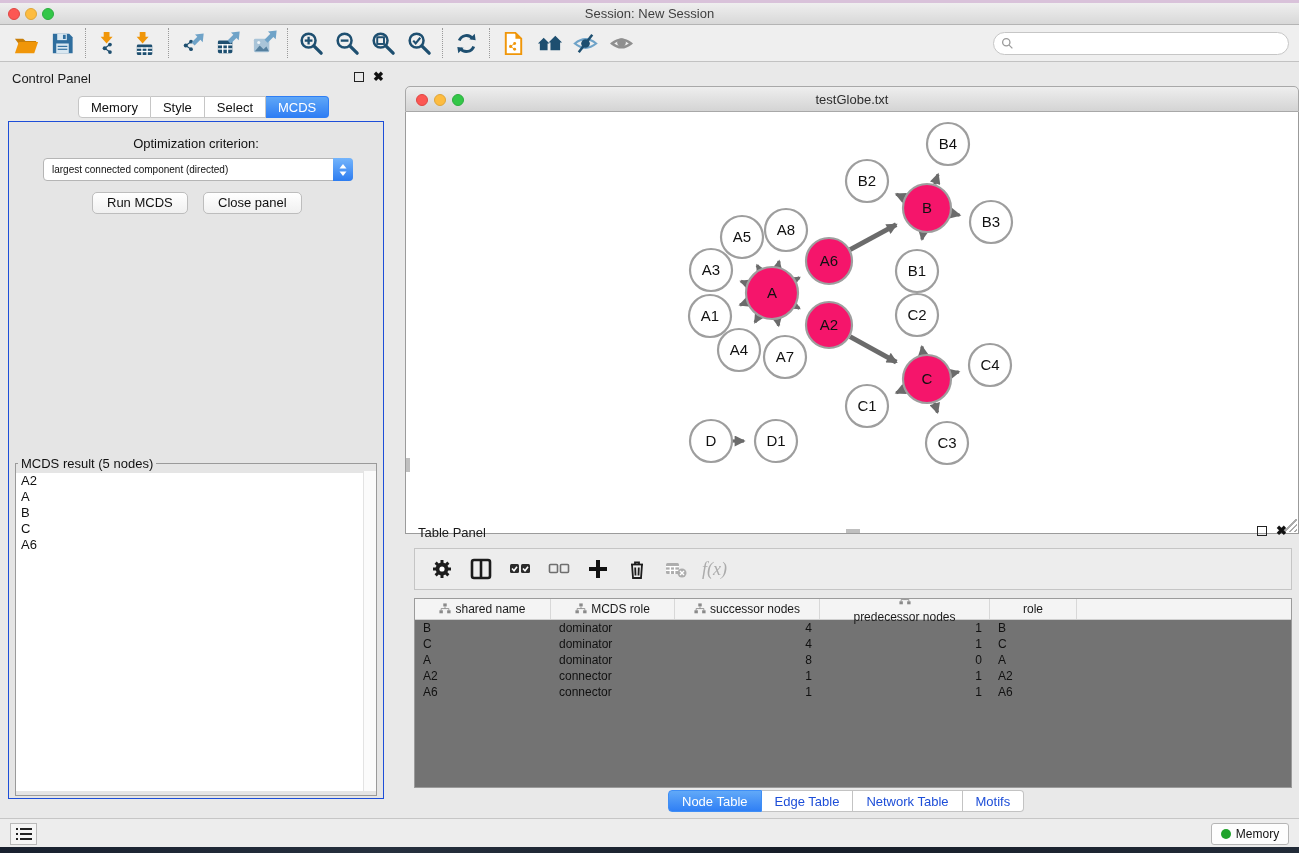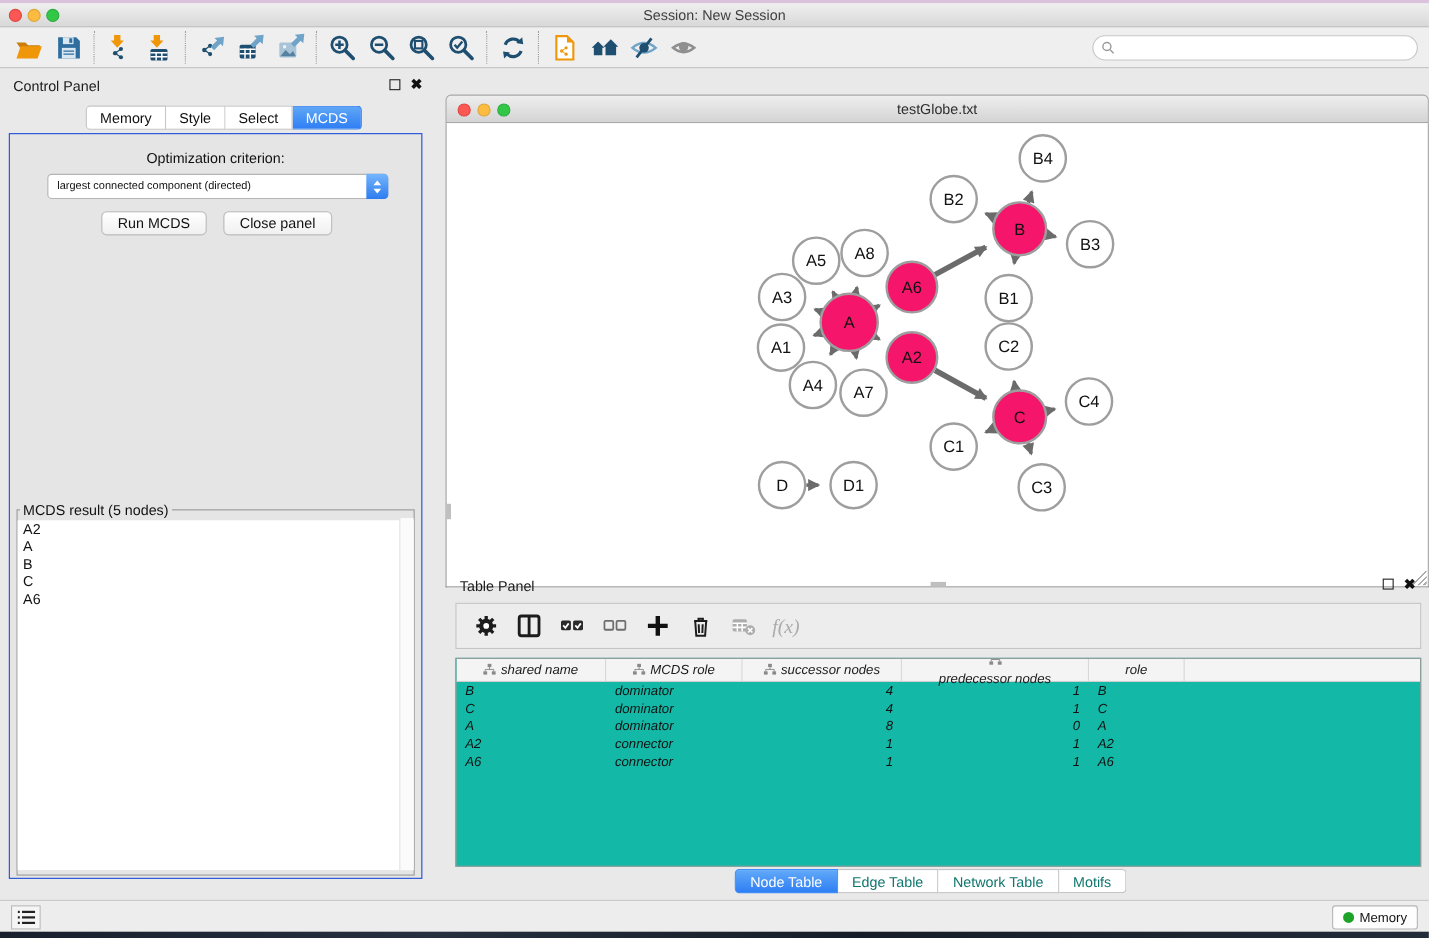--- a/index.html
+++ b/index.html
@@ -82,32 +82,32 @@
 
   
   #table-panel { left:405px; top:518px; width:894px; height:300px; }
   #tp-header { left:13px; top:7px; }
   #tp-btns { right:12px; top:8px; }
   #tp-toolbar { left:9px; top:30px; width:878px; height:42px; background:#EDEDED;
     border:1px solid #C5C5C5; display:flex; align-items:center; padding-left:14px; gap:13px; }
   .tpbtn { width:26px; height:26px; display:inline-flex; align-items:center; justify-content:center; }
   .tpbtn svg { width:22px; height:22px; }
   .fx-label { font-size:18px; color:#ABABAB; font-family:"Liberation Serif", serif; font-style:italic; }
-  #node-table { left:9px; top:80px; width:878px; height:190px; background:#14b8a6;
-    border:1px solid #9B9B9B; overflow:hidden;font-style:italic; }
+  #node-table { left:9px; top:80px; width:878px; height:190px; background:#737373;
+    border:1px solid #9B9B9B; overflow:hidden; }
   #thead { display:flex; height:21px; background:#F4F4F4; border-bottom:1px solid #CFCFCF; }
   .th { display:flex; align-items:center; justify-content:center; gap:4px;
     font-size:12px; color:#1A1A1A; border-right:1px solid #D8D8D8; }
   .th svg { width:12px; height:12px; }
   .tr { display:flex; height:16px; align-items:center; }
   .td { font-size:12px; color:#111; padding:0 8px; white-space:nowrap; overflow:hidden; }
   .td.right { text-align:right; }
   #tp-tabs { position:absolute; left:263px; top:272px; display:flex; }
   .ttab { height:22px; line-height:21px; padding:0 13px; font-size:13px; background:#fff;
-    border:1px solid #C3C3C3; border-left:none; color:#0f766e; }
+    border:1px solid #C3C3C3; border-left:none; color:#1d4ed8; }
   .ttab:first-child { border-left:1px solid #C3C3C3; border-radius:4px 0 0 4px; }
   .ttab:last-child { border-radius:0 4px 4px 0; }
   .ttab.active { background:linear-gradient(#61A9F8,#2F7FF5); color:#fff; border-color:#3F8EF5; }
 
   
   #statusbar { left:0; top:818px; width:1299px; height:29px; background:#EDEDED;
     border-top:1px solid #C6C6C6; }
   #list-btn { left:10px; top:4px; width:27px; height:22px; background:#F5F5F5;
     border:1px solid #B9B9B9; display:flex; align-items:center; justify-content:center; }
   #list-btn svg { width:16px; height:14px; }

